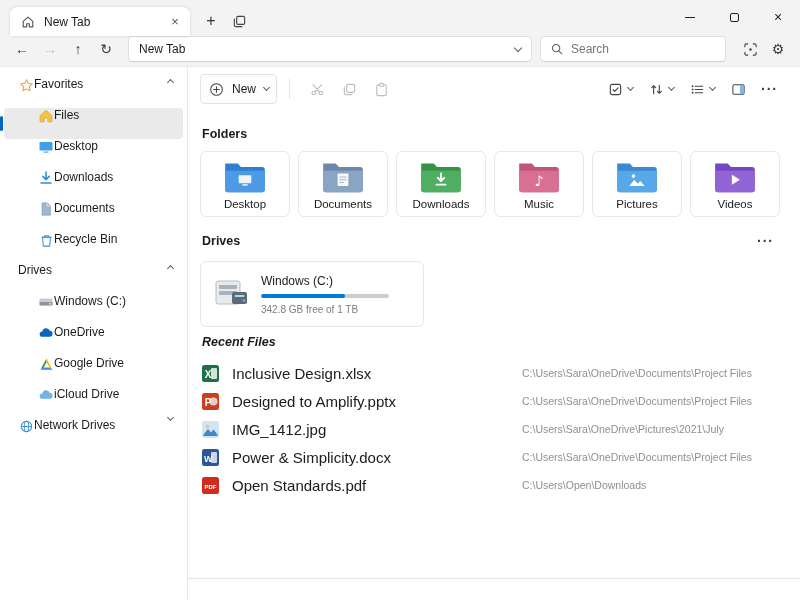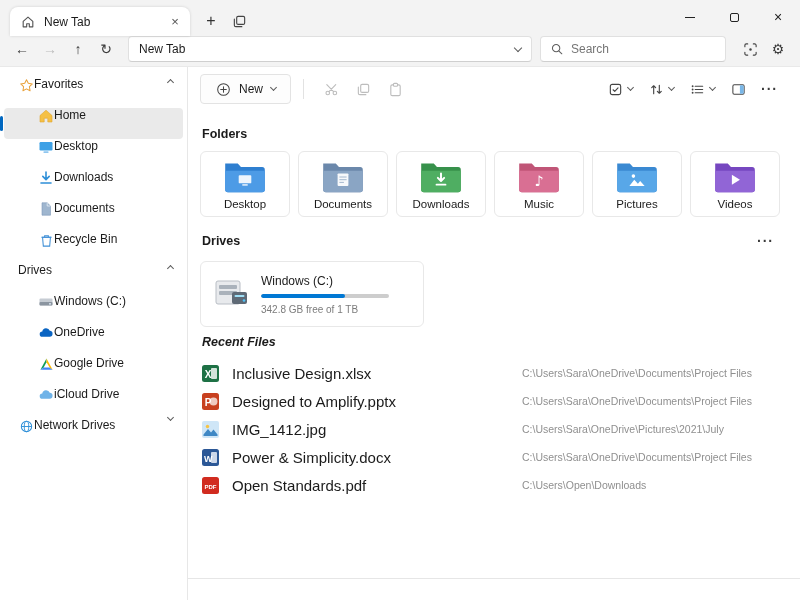--- a/index.html
+++ b/index.html
@@ -47,21 +47,21 @@
           font-size:12px; position:relative; border-radius:4px; margin:0 4px; }
   .srow.item { padding-left:34px; }
   .srow .grow { flex:1; white-space:nowrap; overflow:hidden; }
   .srow.sel { background:#eaeaea; }
   .srow.sel::before { content:""; position:absolute; left:-4px; top:8px; width:3px; height:15px;
                       border-radius:2px; background:#0067c0; }
   .sicon { width:16px; height:16px; display:flex; align-items:center; justify-content:center; flex:0 0 auto; }
 
   .main { flex:1; display:flex; flex-direction:column; min-width:0; }
   .cmdbar { height:44px; display:flex; align-items:center; padding:0 16px 0 12px; gap:2px; flex:0 0 auto; }
-  .newbtn { display:flex; align-items:center; gap:8px; height:30px; padding:0 14px;
+  .newbtn { display:flex; align-items:center; gap:8px; height:30px; padding:0 7px;
             border:1px solid #e3e3e3; border-radius:4px; background:#fdfdfd; }
   .newbtn-label { font-size:12px; }
   .vdiv { width:1px; height:20px; background:#e2e2e2; margin:0 10px; }
   .cmd-ico { width:30px; height:30px; border-radius:4px; display:flex; align-items:center; justify-content:center; }
   .right-icons { margin-left:auto; display:flex; align-items:center; gap:2px; }
   .ico-grp { display:flex; align-items:center; gap:5px; height:30px; padding:0 7px; border-radius:4px; }
   .more-dots { font-size:14px; font-weight:bold; letter-spacing:1px; color:#3b3b3b; padding:0 6px; }
 
   .scroll { flex:1; padding:2px 20px 0 12px; overflow:hidden; }
   .sect-title { font-size:12.5px; font-weight:700; margin:14px 0 10px 2px; }
@@ -161,21 +161,21 @@
         <span class="grow">Favorites</span>
         <span class="chev up sm"></span>
       </div>
 
       <div class="srow item sel">
         <span class="sicon">
           <svg width="16" height="16" viewBox="0 0 16 16">
               <path d="M8 2.2 14 7.5V14H9.8v-3.8H6.2V14H2V7.5z" fill="#f5c044" stroke="#dfa634" stroke-width=".6" stroke-linejoin="round"></path>
             </svg>
         </span>
-        <span class="grow">Home</span>
+        <span class="grow">Files</span>
       </div>
 
       <div class="srow item">
         <span class="sicon">
           <svg width="16" height="16" viewBox="0 0 16 16">
               <rect x="1.5" y="3" width="13" height="8.5" rx="1.2" fill="#3ea1e6"></rect>
               <rect x="5.5" y="12.3" width="5" height="1.6" rx=".5" fill="#8fc6ef"></rect>
             </svg>
         </span>
         <span class="grow">Desktop</span>

